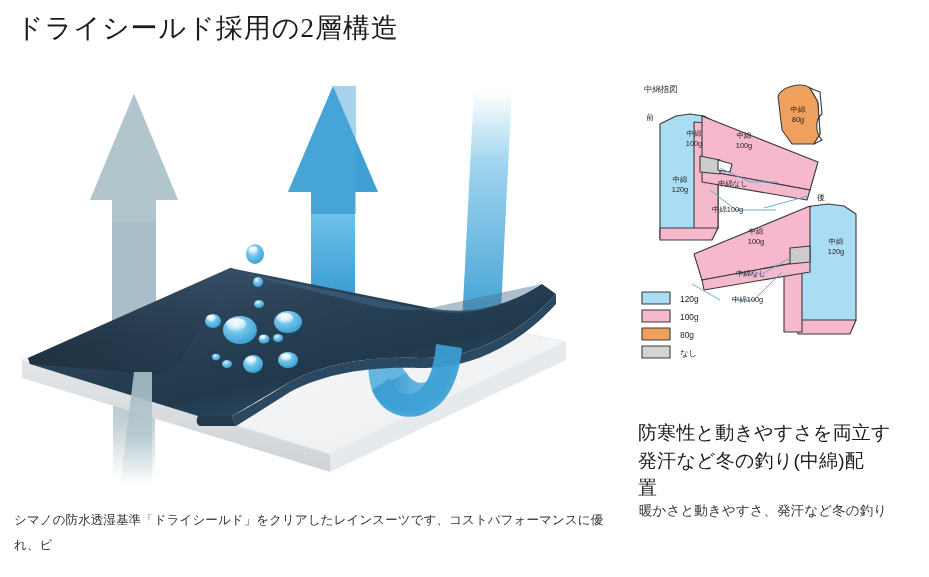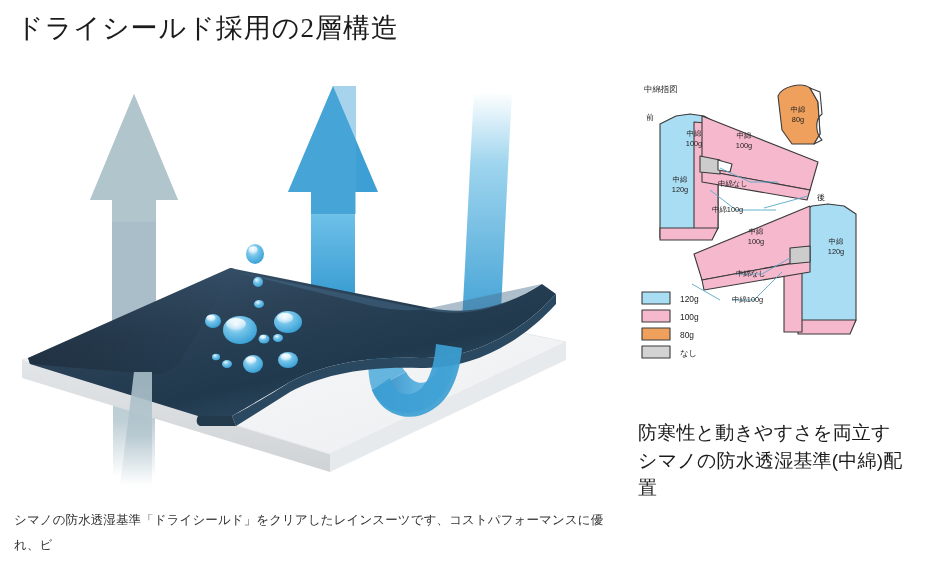--- a/index.html
+++ b/index.html
@@ -315,22 +315,22 @@
 
           <rect class="ol" x="10" y="268" width="28" height="12" fill="#d3d3d3"></rect>
           <text class="leg" x="48" y="278">なし</text>
         </g>
       </svg>
     </div>
   </div>
 
   <div class="r-heading">
     <span>防寒性と動きやすさを両立す</span><br>
-    <span>シマノの防水透湿基準(中綿)配</span><br>
+    <span>発汗など冬の釣り(中綿)配</span><br>
     <span>置</span>
   </div>
 
   <div class="r-body">
     <br>
-    <br>
+    <span>暖かさと動きやすさ、発汗など冬の釣り</span><br>
   </div>
 
 </div>
 
 </body></html>

